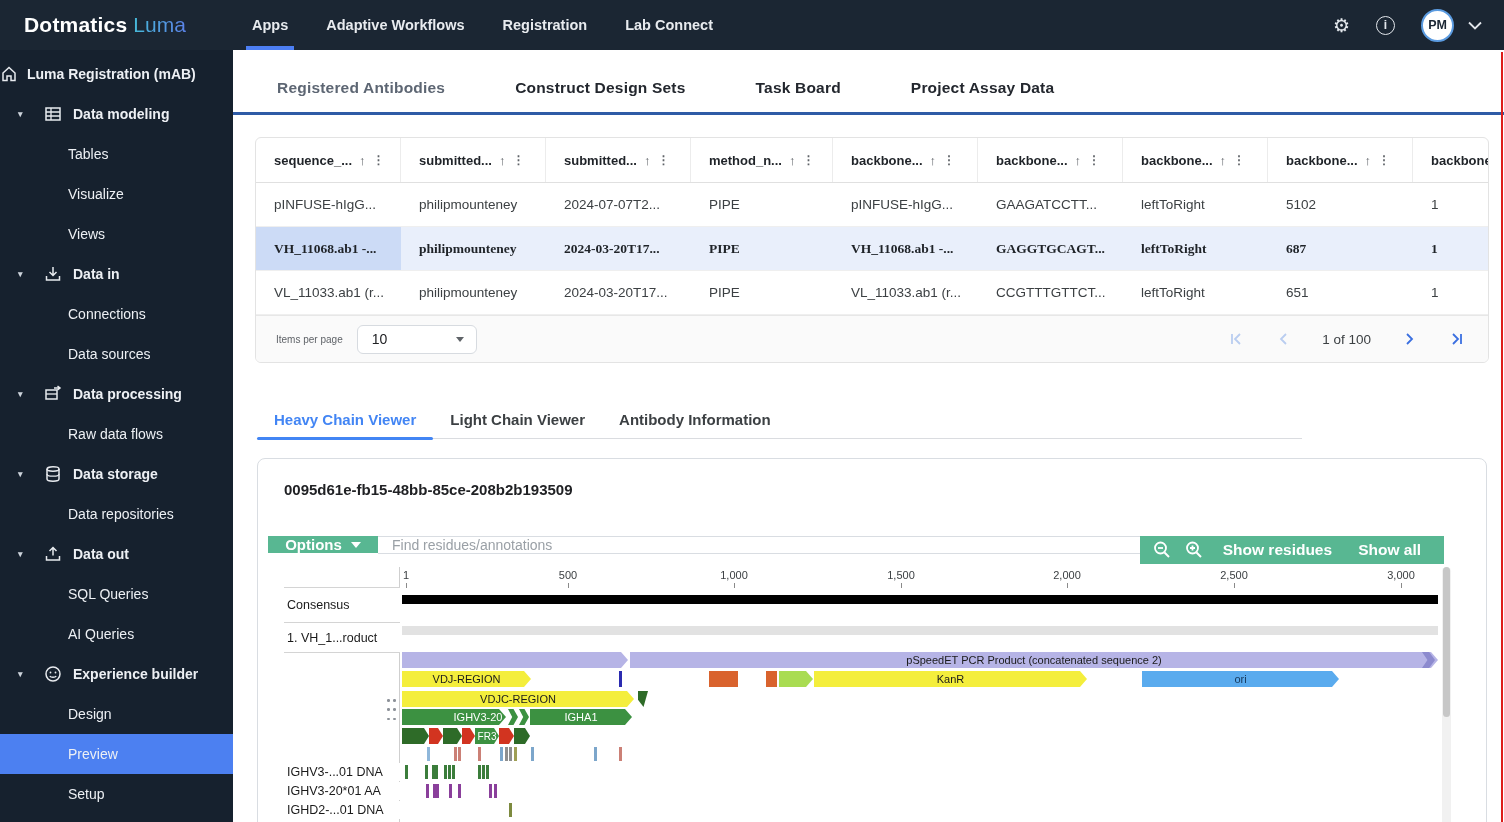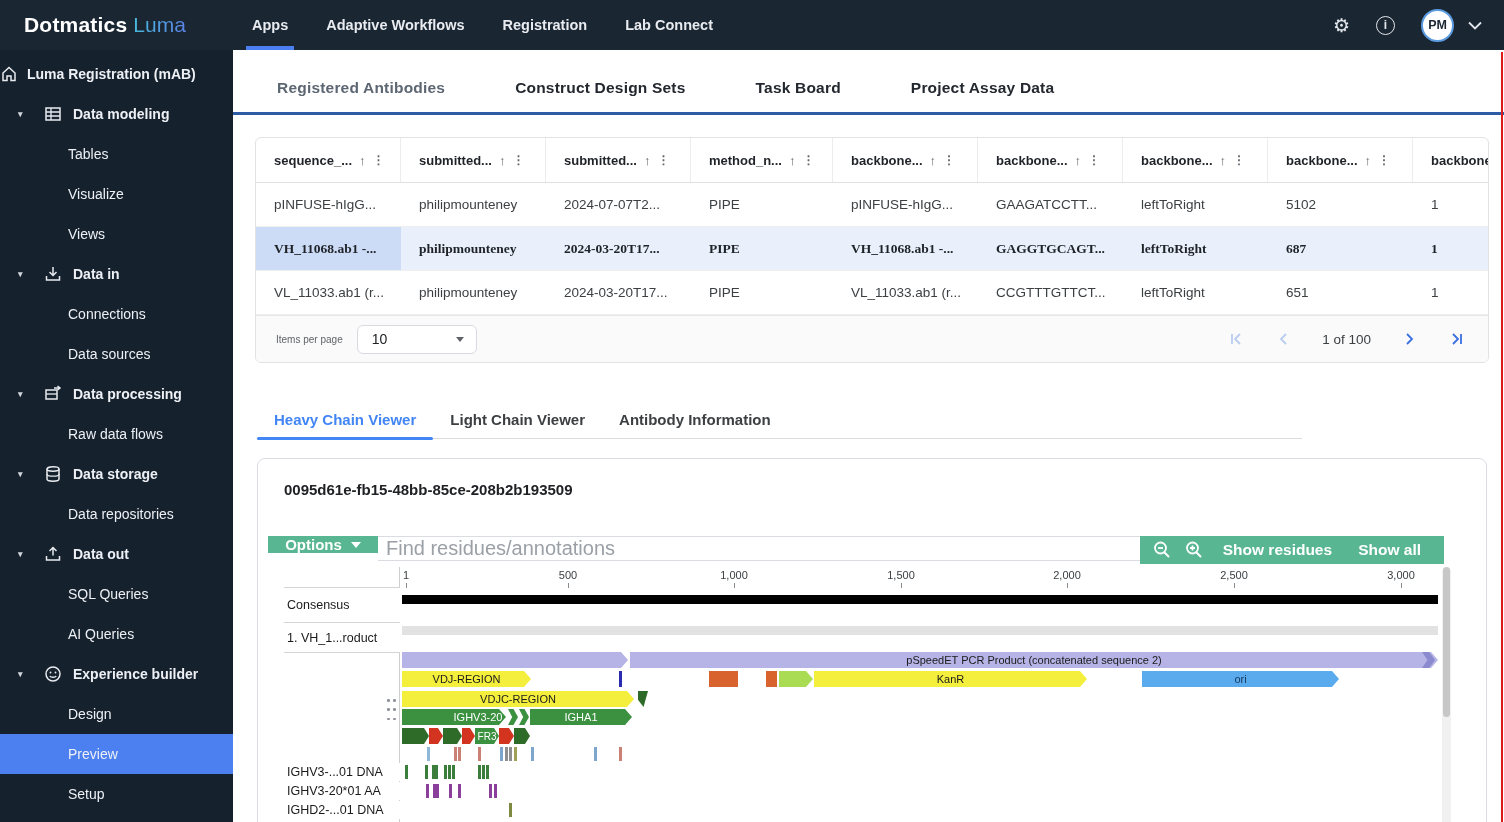--- a/index.html
+++ b/index.html
@@ -69,21 +69,21 @@
   .v-tab { padding:0 17px; display:flex; align-items:center; font-size:15px; font-weight:700; color:#3c4043; position:relative; cursor:pointer; white-space:nowrap; }
   .v-tab.active { color:#4285f4; }
   .v-tab.active::after { content:""; position:absolute; left:0; right:0; bottom:-2px; height:3px; background:#4285f4; border-radius:2px; }
 
   
   .viewer-panel { position:absolute; top:458px; left:257px; width:1230px; height:400px; border:1px solid #d9dde2; border-radius:8px; background:#fff; }
   .viewer-title { position:absolute; top:22px; left:26px; font-size:15px; font-weight:700; color:#202124; }
   .viewer-toolbar { position:absolute; top:77px; left:10px; width:1176px; height:14px; display:flex; align-items:flex-start; }
   .opt-btn { width:110px; background:#58b792; color:#fff; font-size:15px; font-weight:700; display:flex; align-items:center; justify-content:center; gap:9px; cursor:pointer; }
   .opt-chev { width:0; height:0; border-left:5px solid transparent; border-right:5px solid transparent; border-top:6px solid #fff; }
-  .find-input { flex:1; border:1px solid #d9dde2; border-left:none; border-right:none; padding:0 8px; font-size:20px; color:#202124; font-family:"Liberation Sans",sans-serif; outline:none; }
+  .find-input { flex:1; border:1px solid #d9dde2; border-left:none; border-right:none; padding:0 14px; font-size:14px; color:#202124; font-family:"Liberation Sans",sans-serif; outline:none; }
   .find-input::placeholder { color:#9aa0a6; }
   .tb-right { background:#58b792; display:flex; align-items:center; padding:0 12px 0 8px; gap:4px; }
   .zoom-btn { width:28px; height:28px; display:flex; align-items:center; justify-content:center; cursor:pointer; }
   .tb-label { color:#fff; font-size:15.5px; font-weight:700; padding:0 11px; cursor:pointer; white-space:nowrap; }
 
   
   .viewer-body { position:absolute; top:108px; left:26px; width:1204px; height:290px; }
   .lbl-col { position:absolute; left:0; top:0; width:116px; height:100%; border-right:1px solid #cfcfcf; }
   .lbl-cell { position:absolute; left:0; width:116px; display:flex; align-items:center; padding-left:3px; font-size:12.5px; color:#1a1a1a; background:#fff; }
   .lbl-cell.b { border-top:1px solid #d4d4d4; border-bottom:1px solid #d4d4d4; }

